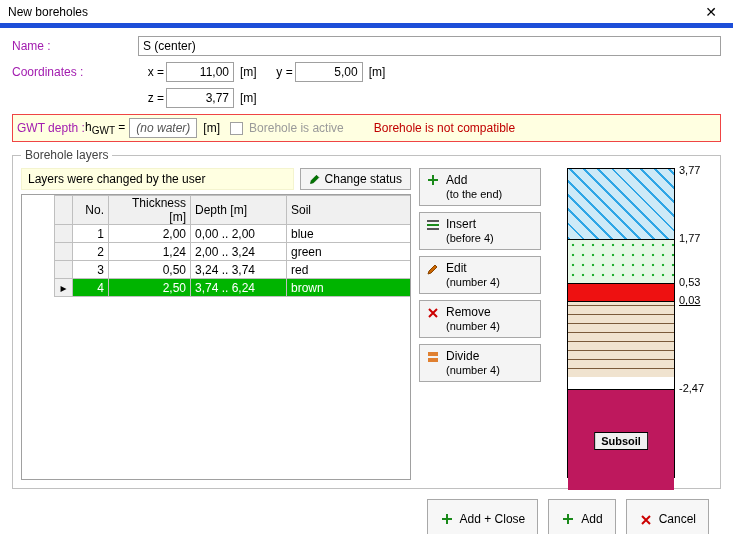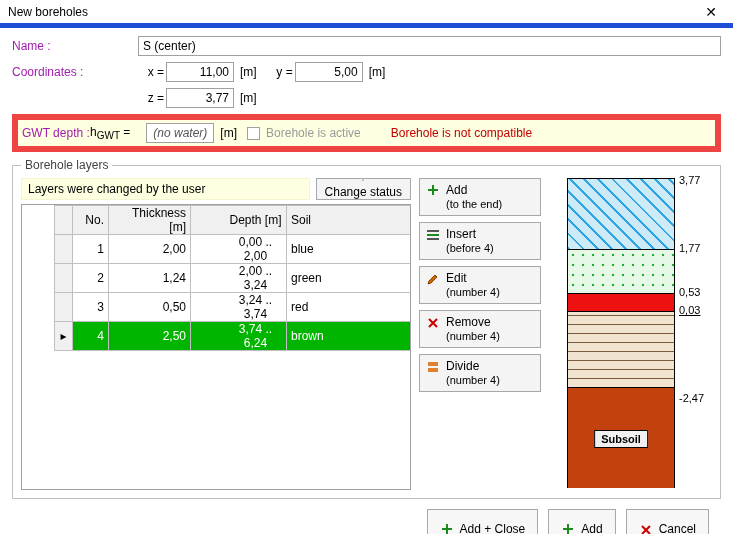--- a/index.html
+++ b/index.html
@@ -41,21 +41,21 @@
   .name-input { flex:1; }
   .coord-lbl { width:126px; }
   .pair-lbl { width:26px; text-align:right; margin-right:2px; }
   .num-input { width:68px; text-align:right; padding-right:4px; }
   .unit { margin:0 10px 0 6px; }
   .gwt-input { width:68px; text-align:center; font-style:italic; color:#555; }
   .cb { width:13px; height:13px; border:1px solid #a0a0a0; background:#fff; margin-right:6px; display:inline-block; }
   .inactive { color:#9a9a9a; }
   .warn-row {
     background:#ffffe1;
-    border:6px solid #ef4444;
+    border:1px solid #ef4444;
     padding:3px 4px;
     display:flex; align-items:center;
     margin-bottom:6px;
   }
   .warn-text { color:#c00000; margin-left:30px; }
 
   fieldset {
     border:1px solid #c0c0c0;
     padding:6px 8px 8px 8px;
     margin:0;
@@ -70,21 +70,20 @@
   }
   .status-msg {
     flex:1; background:#ffffe1; border:1px solid #f4f4cf;
     height:22px; display:flex; align-items:center; padding:0 6px;
     color:#000;
   }
   .chg-btn {
     height:22px; border:1px solid #a8a8a8; background:#f4f4f4;
     display:flex; align-items:center; gap:4px; padding:0 8px;
     white-space:nowrap;
-    flex-direction:column;
   }
   .pencil { width:12px; height:12px; }
 
   .grid {
     border:1px solid #a0a0a0;
     height:286px;
     overflow:hidden;
     background:#fff;
   }
   table { border-collapse:collapse; width:100%;margin-left:32px; }
@@ -97,21 +96,21 @@
     padding:0 4px;
   }
   td {
     border:1px solid #bfbfbf;
     height:18px;
     padding:0 4px;
     font-size:12px;
   }
   .col-no { width:36px; text-align:right; }
   .col-th { width:82px; text-align:right; }
-  .col-depth { width:96px; text-align:center;padding-left:38px; }
+  .col-depth { width:96px; text-align:left; }
   .col-soil { text-align:left; }
   .rowhdr { width:18px; background:#f0f0f0; border:1px solid #bfbfbf; text-align:center; }
   tr.sel td { background:#00b400; color:#fff; }
   tr.sel td.rowhdr { background:#f0f0f0; color:#000; }
 
   .mid-col { width:122px; display:flex; flex-direction:column; gap:6px; }
   .act-btn {
     border:1px solid #a8a8a8; background:#f4f4f4;
     display:flex; align-items:flex-start; gap:6px;
     padding:4px 6px;
@@ -159,21 +158,21 @@
     background:
       radial-gradient(circle, #1fae2f 1.2px, transparent 1.6px) 0 0/10px 10px,
       #e6f8e6;
   }
   .pat-red { background:#e11; }
   .pat-brown {
     background:
       repeating-linear-gradient(0deg, transparent 0 8px, #7a5a3a 8px 9px),
       #f0e3cf;
   }
-  .pat-sub { background:#c2410c; }
+  .pat-sub { background:#be185d;margin-top:12px; }
 </style>
 </head>
 <body>
 
 <div class="titlebar">
   <div class="title">New boreholes</div>
   <div class="close-x">
       <span>✕</span>
     </div>
 </div>
@@ -197,21 +196,21 @@
 
   <div class="row">
     <span class="lbl coord-lbl"></span>
     <span class="pair-lbl">z =</span>
     <input type="text" class="field num-input" value="3,77" style="">
     <span class="unit">[m]</span>
   </div>
 
   <div class="warn-row">
     <span class="lbl" style="width:68px;">GWT depth :</span>
-    <span style="margin-right:16px;">h<sub>GWT</sub> =</span>
+    <span style="margin-right:4px;">h<sub>GWT</sub> =</span>
     <input type="text" class="field gwt-input" value="(no water)" style="">
     <span class="unit">[m]</span>
     <span class="cb inactive"></span>
     <span class="inactive">Borehole is active</span>
     <span class="warn-text">Borehole is not compatible</span>
   </div>
 
   <fieldset>
     <legend>Borehole layers</legend>
 

